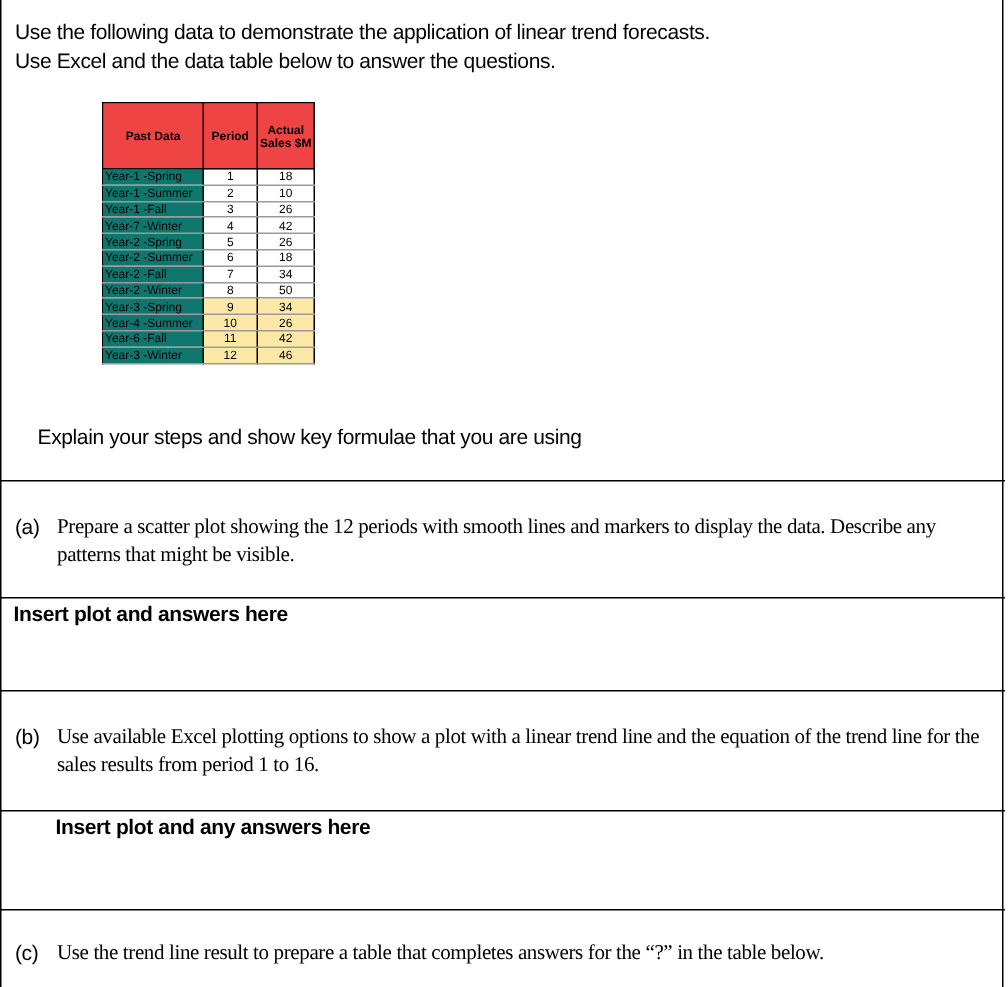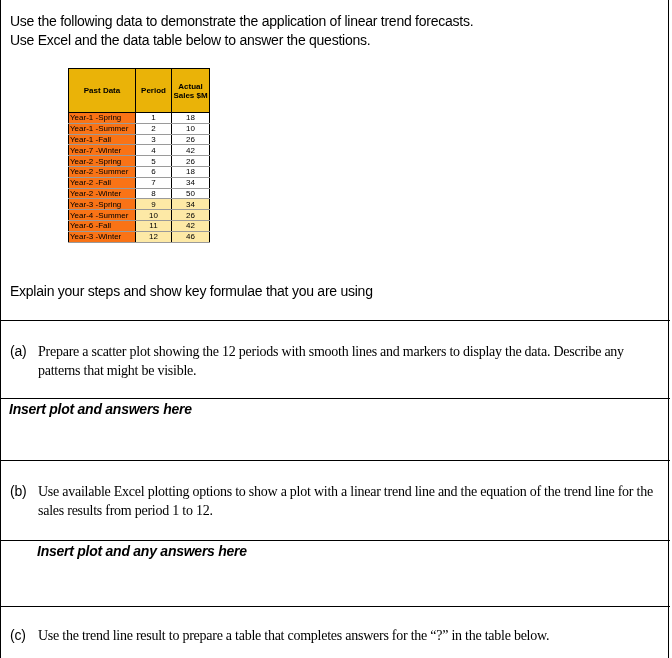--- a/index.html
+++ b/index.html
@@ -2,30 +2,30 @@
 <html><head>
 <meta charset="utf-8">
 <style>
   html, body { margin:0; padding:0; background:#ffffff; }
   body { width:672px; height:658px; position:relative; overflow:hidden;
          font-family:"Liberation Sans", sans-serif; color:#000; }
   .frame { position:absolute; left:0; top:0; width:669px; height:670px;
            border-left:1.5px solid #000; border-right:1.5px solid #000; box-sizing:border-box; }
   .hline { position:absolute; left:0; width:670px; height:0; border-top:1.5px solid #000; }
   .txt { position:absolute; font-size:14px; line-height:19px; white-space:nowrap; letter-spacing:-0.25px; }
-  .it { font-style:italic; font-weight:bold; font-size:14px; }
+  .it { font-weight:bold; font-size:14px; }
   .q { position:absolute; font-size:14px; line-height:19px; letter-spacing:-0.25px; }
   .q .lbl { position:absolute; left:0; top:0; }
   .q .body { position:absolute; left:28px; top:0; width:630px; white-space:normal;font-family:Liberation Serif, serif; }
 
   table.data { position:absolute; left:68px; top:68px; border-collapse:collapse;
                font-size:8px; }
   table.data td, table.data th { border:1px solid #000; padding:0 1px; height:9.8px; line-height:9px; }
-  table.data th { background:#eab308; font-weight:bold; text-align:center; height:43px; }
-  table.data td.name { background:#f97316; text-align:left; width:64px; white-space:nowrap; }
+  table.data th { background:#ef4444; font-weight:bold; text-align:center; height:43px; }
+  table.data td.name { background:#0f766e; text-align:left; width:64px; white-space:nowrap; }
   table.data td.num { text-align:center; width:33px; background:#ffffff; }
   table.data td.sales { width:35px; }
   table.data tr.hl td.num { background:#fde9a6; }
   table.data tr td { border-left:1px solid #000; border-right:1px solid #000; border-top:1px solid #9a9a9a; border-bottom:1px solid #9a9a9a; }
   table.data { border:1.5px solid #000; }
 </style>
 </head>
 <body>
 
 <div class="frame"></div>
@@ -101,36 +101,36 @@
       <td class="num sales">42</td>
     </tr>
     <tr class="hl">
       <td class="name">Year-3 -Winter</td>
       <td class="num">12</td>
       <td class="num sales">46</td>
     </tr>
   </tbody>
 </table>
 
-<div class="txt" style="left:10px; top:282px;">Explain your steps and show key formulae that you are using</div>
+<div class="txt" style="left:25px; top:282px;">Explain your steps and show key formulae that you are using</div>
 
 <div class="hline" style="top:320px;"></div>
 
 <div class="q" style="left:10px; top:342px;">
   <span class="lbl">(a)</span>
   <span class="body">Prepare a scatter plot showing the 12 periods with smooth lines and markers to display the data. Describe any patterns that might be visible.</span>
 </div>
 
 <div class="hline" style="top:398px;"></div>
 <div class="txt it" style="left:9px; top:400px;">Insert plot and answers here</div>
 <div class="hline" style="top:460px;"></div>
 
 <div class="q" style="left:10px; top:482px;">
   <span class="lbl">(b)</span>
-  <span class="body">Use available Excel plotting options to show a plot with a linear trend line and the equation of the trend line for the sales results from period 1 to 12.</span>
+  <span class="body">Use available Excel plotting options to show a plot with a linear trend line and the equation of the trend line for the sales results from period 1 to 16.</span>
 </div>
 
 <div class="hline" style="top:540px;"></div>
 <div class="txt it" style="left:9px; top:542px;margin-left:28px;">Insert plot and any answers here</div>
 <div class="hline" style="top:606px;"></div>
 
 <div class="q" style="left:10px; top:626px; width:660px;">
   <span class="lbl">(c)</span>
   <span class="body" style="white-space:nowrap;">Use the trend line result to prepare a table that completes answers for the “?” in the table below.</span>
 </div>

